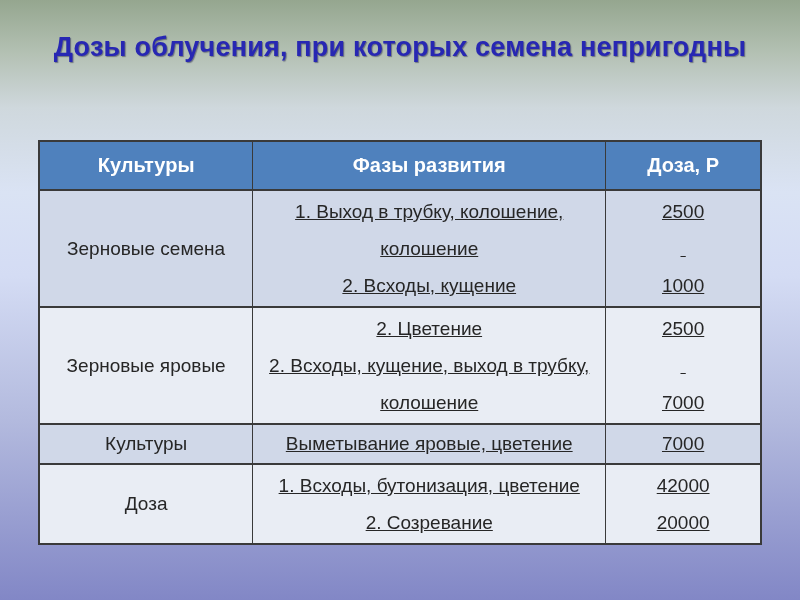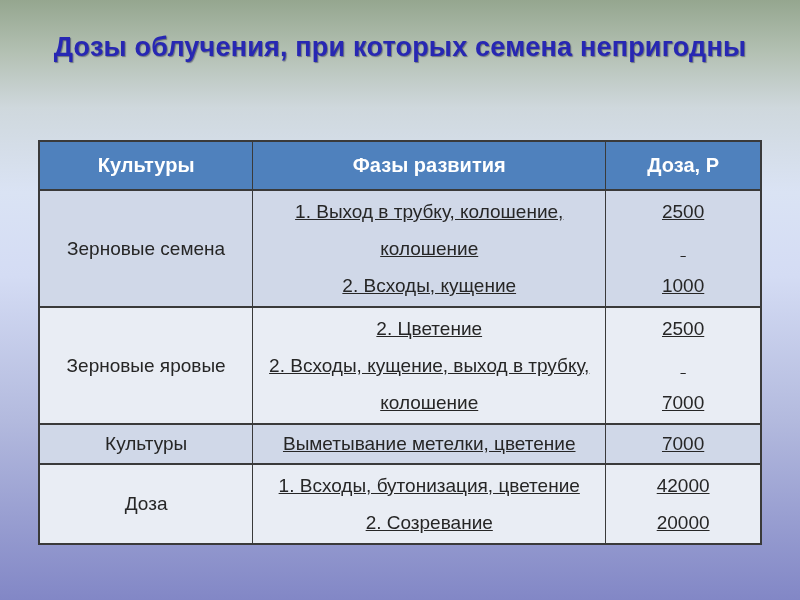--- a/index.html
+++ b/index.html
@@ -124,21 +124,21 @@
           </td>
           <td>
             <div class="cell-line">2500</div>
             <div class="cell-line">&nbsp;</div>
             <div class="cell-line">7000</div>
           </td>
         </tr>
         <tr class="band-dark">
           <td class="culture-cell">Культуры</td>
           <td>
-            <div class="cell-line">Выметывание метелки, цветение</div>
+            <div class="cell-line">Выметывание яровые, цветение</div>
           </td>
           <td>
             <div class="cell-line">7000</div>
           </td>
         </tr>
         <tr class="band-light">
           <td class="culture-cell">Доза</td>
           <td>
             <div class="cell-line">1. Всходы, бутонизация, цветение</div>
             <div class="cell-line">2. Созревание</div>

